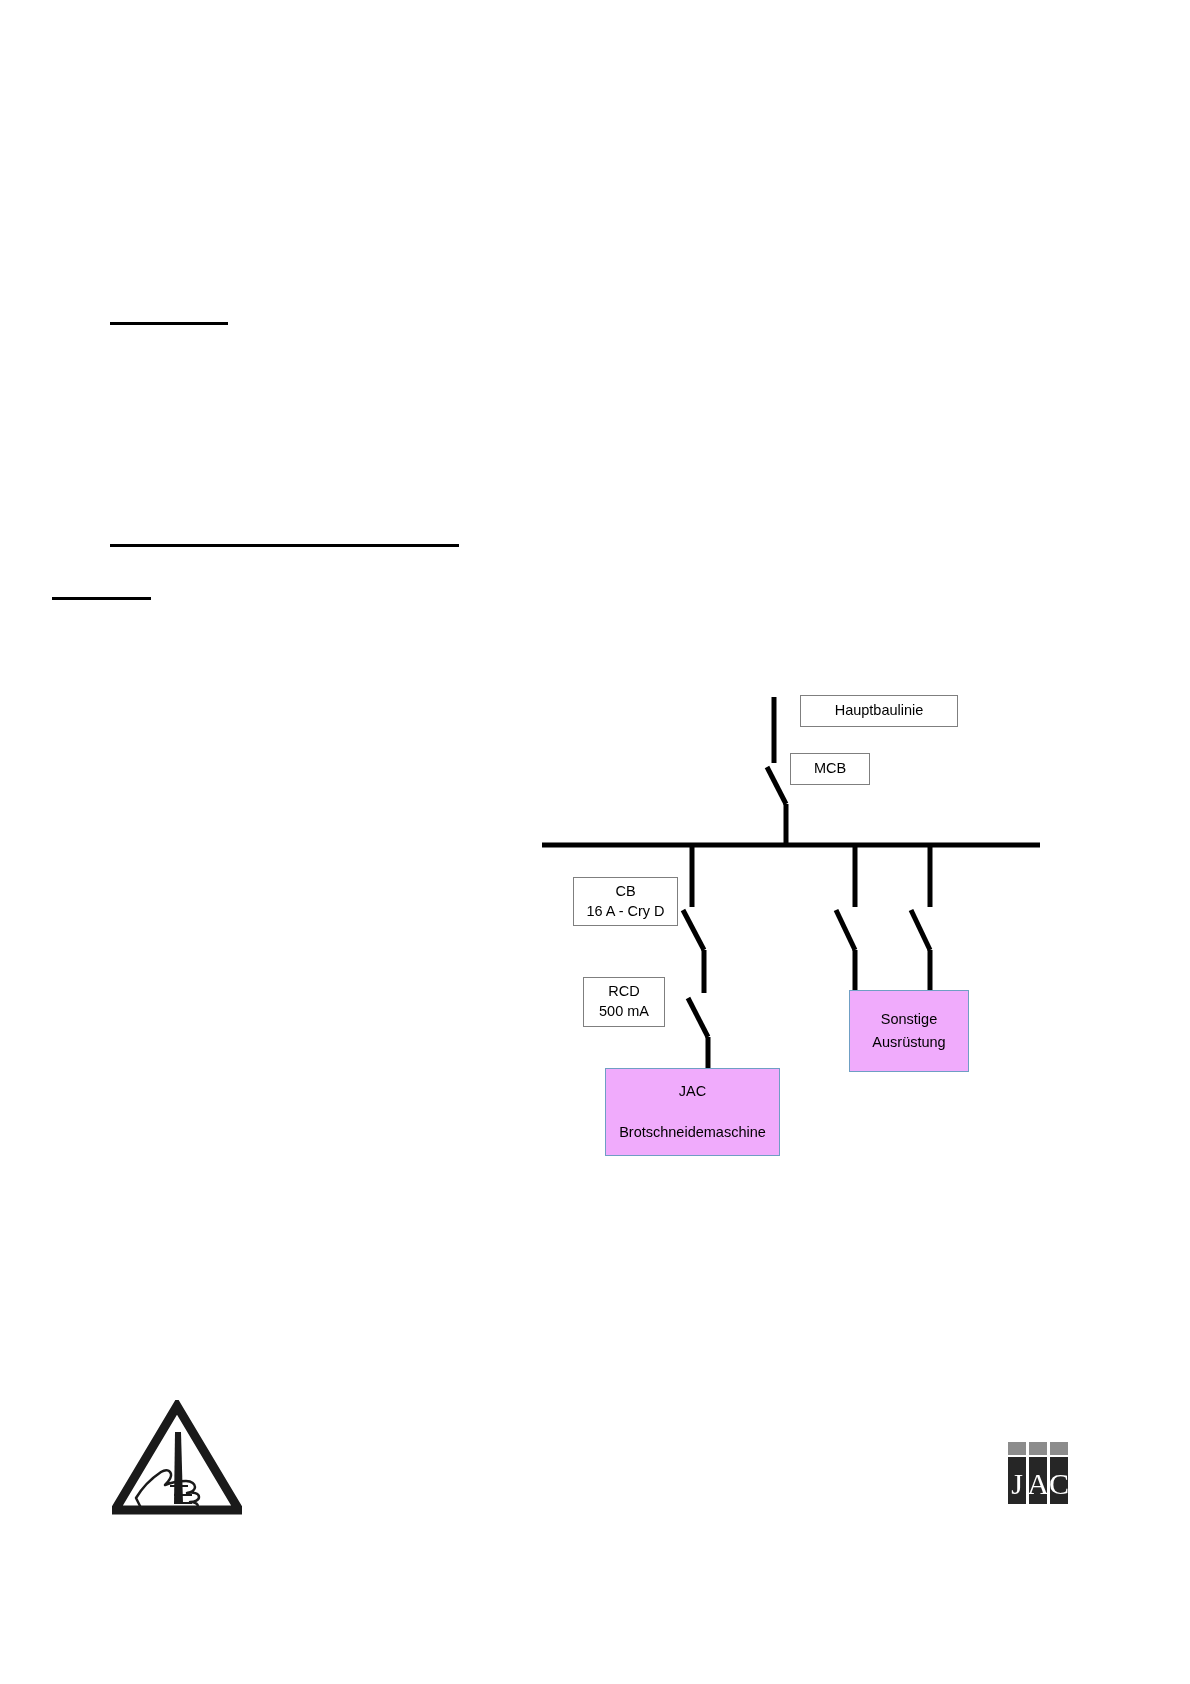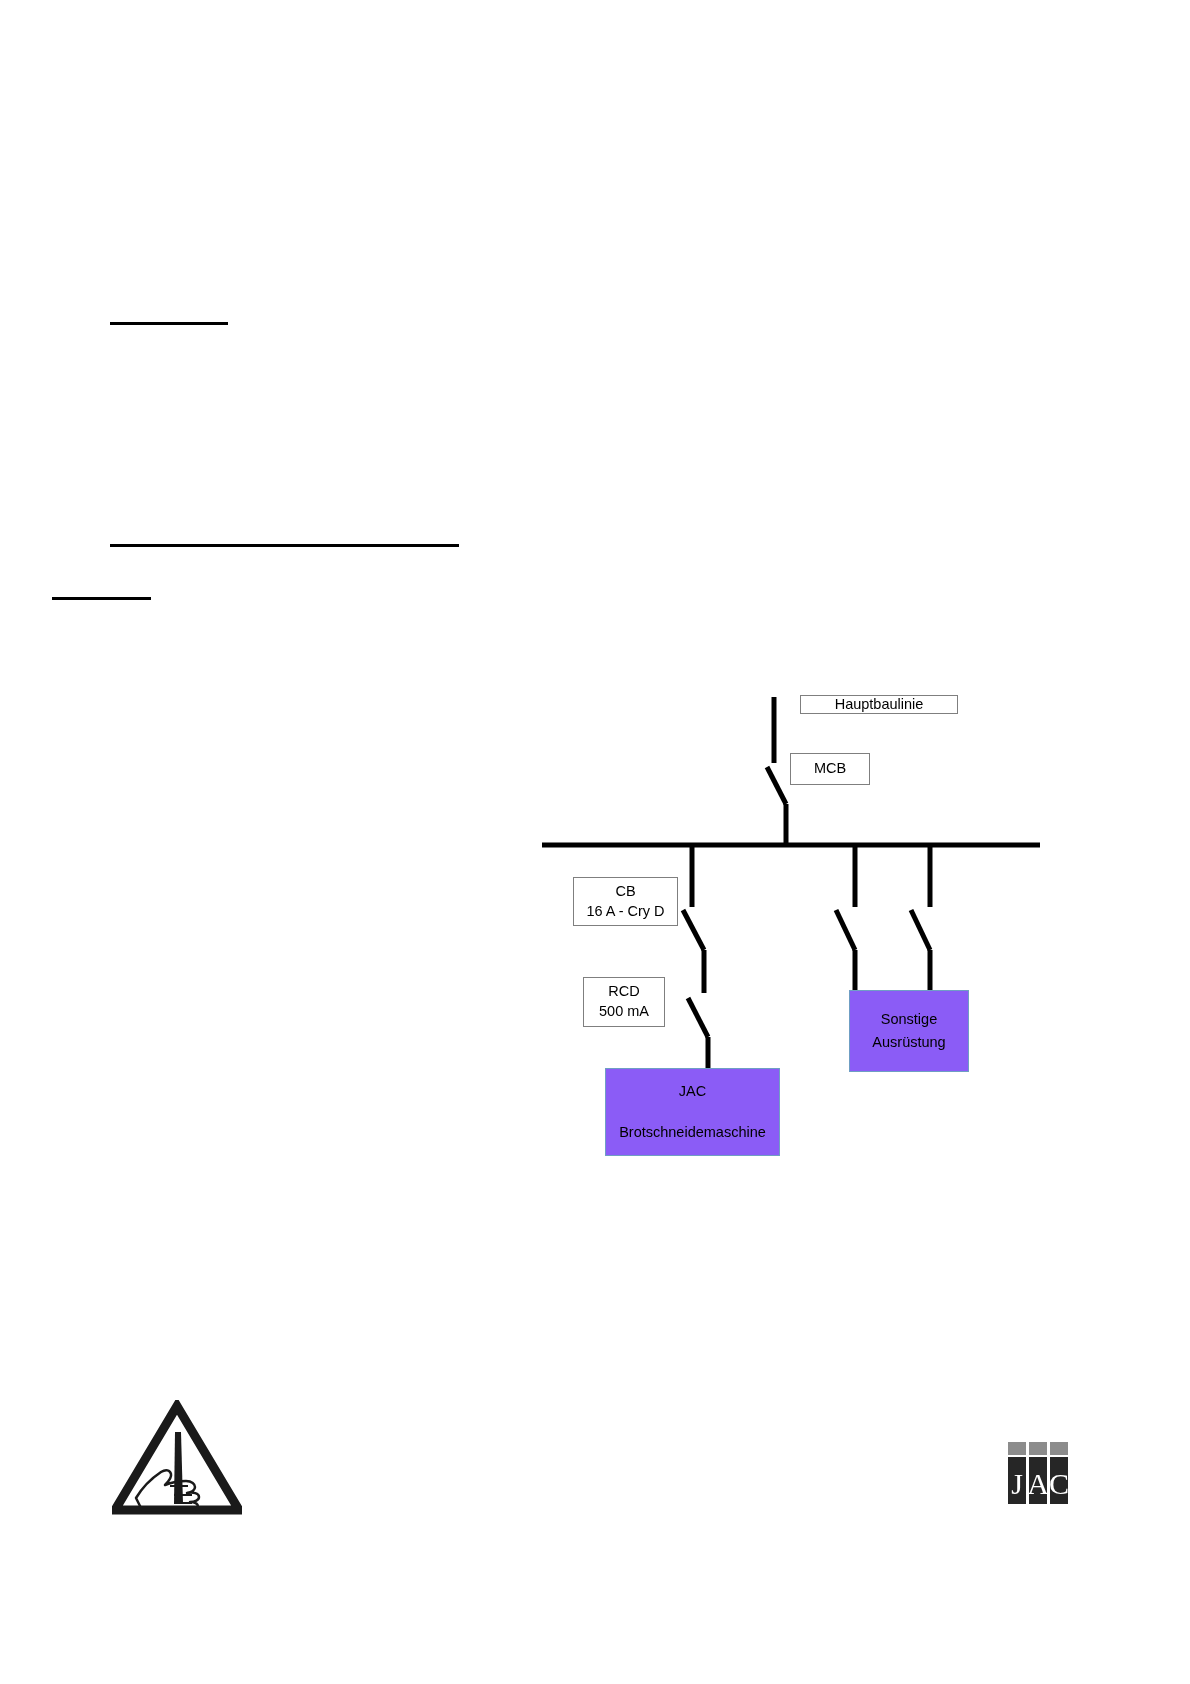--- a/index.html
+++ b/index.html
@@ -48,30 +48,30 @@
     font-size: 14.5px;
     line-height: 1.35;
     text-align: center;
     display: flex;
     flex-direction: column;
     align-items: center;
     justify-content: center;
   }
   .dg-label span { display: block; white-space: nowrap; }
 
-  .lbl-main  { left: 285px; top: 30px;  width: 158px; height: 19px; align-items: center; }
+  .lbl-main  { left: 285px; top: 30px;  width: 158px; height: 32px; align-items: center; }
   .lbl-mcb   { left: 275px; top: 88px;  width: 80px;  height: 32px; }
   .lbl-cb    { left: 58px;  top: 212px; width: 105px; height: 49px; }
   .lbl-rcd   { left: 68px;  top: 312px; width: 82px;  height: 50px; }
 
   .dg-block {
     position: absolute;
     box-sizing: border-box;
     border: 1px solid #6f9ec4;
-    background: #8b5cf6;
+    background: #f0abfc;
     color: #000000;
     font-size: 14.5px;
     line-height: 1.45;
     text-align: center;
     display: flex;
     flex-direction: column;
     align-items: center;
     justify-content: center;
   }
   .dg-block span { display: block; white-space: nowrap; }

